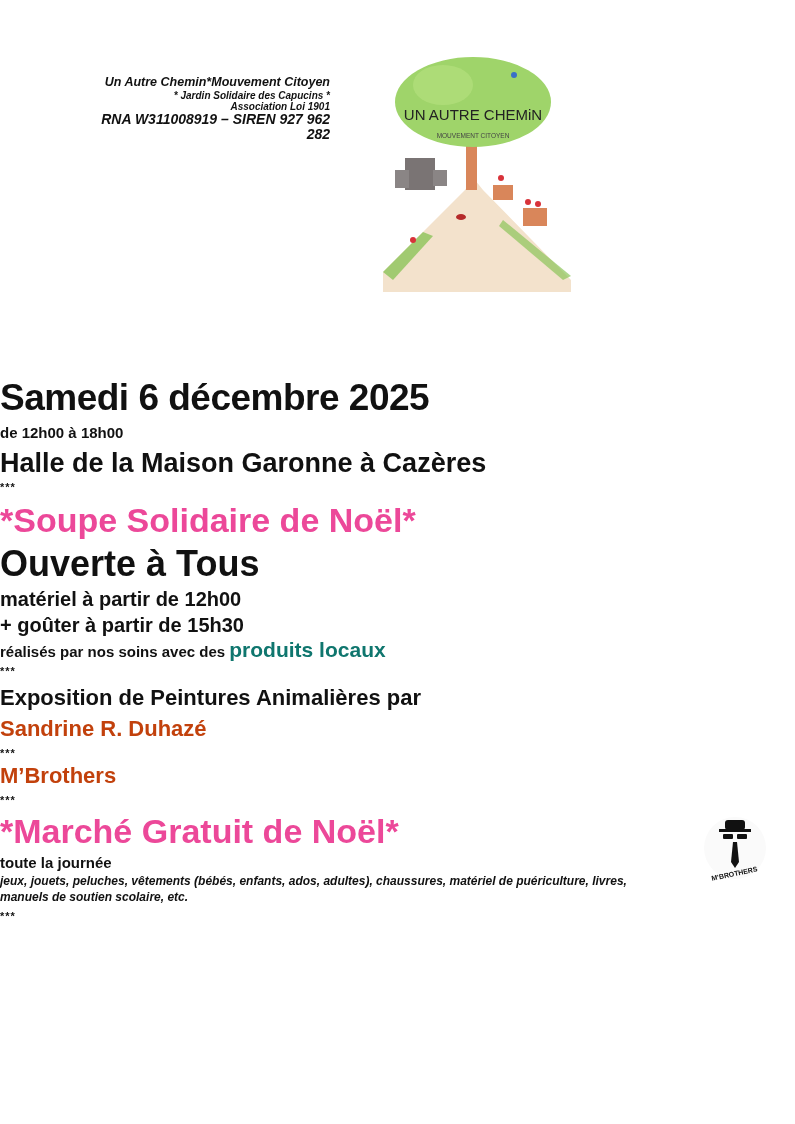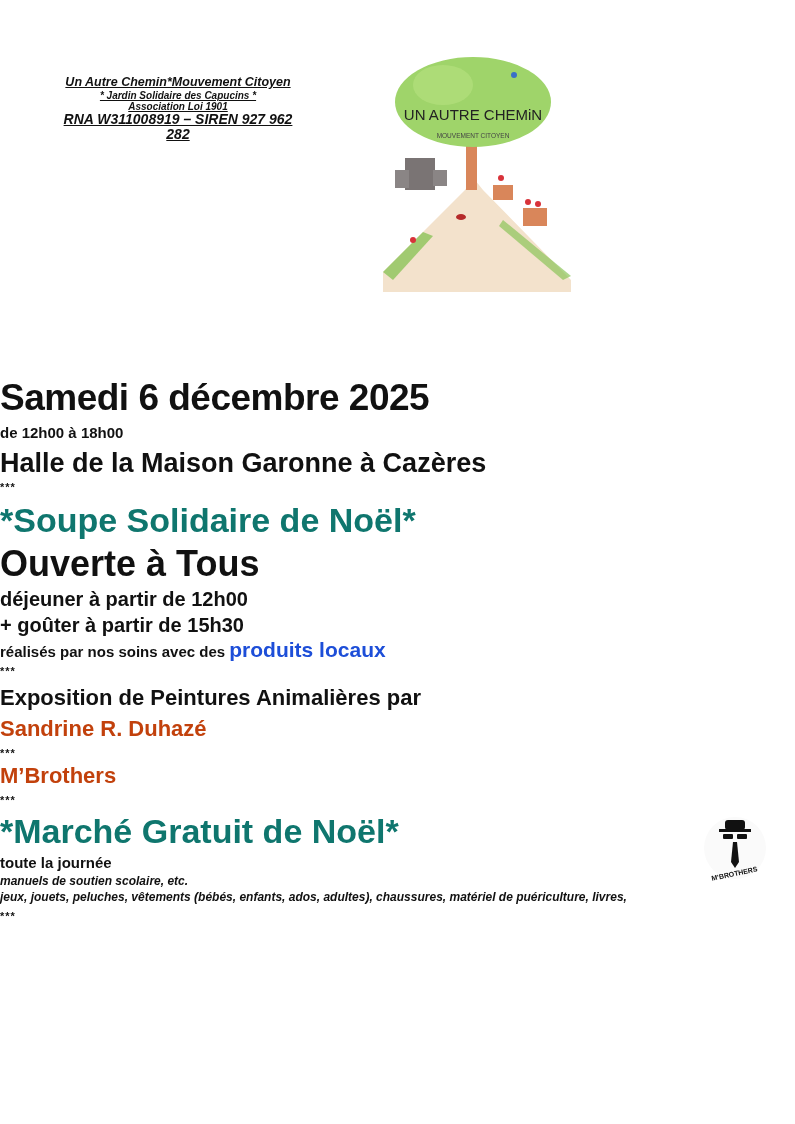--- a/index.html
+++ b/index.html
@@ -1,36 +1,36 @@
 <!DOCTYPE html>
 <html><head>
 <meta charset="utf-8">
 <style>
   html, body { margin:0; padding:0; background:#ffffff; }
   body { width:795px; height:1124px; position:relative; overflow:hidden;
          font-family:"Liberation Sans", "DejaVu Sans", sans-serif; color:#111; }
-  .org-block { position:absolute; left:50px; top:76px; width:256px; text-align:center;
-               font-style:italic; line-height:1.1;text-decoration:underline; }
+  .org-block { position:absolute; left:74px; top:76px; width:256px; text-align:right;
+               font-style:italic; line-height:1.1; }
   .org-block .l1 { font-size:12.5px; font-weight:bold; }
   .org-block .l2 { font-size:10px; font-weight:bold; }
   .org-block .l3 { font-size:10px; font-weight:bold; }
   .org-block .l4 { font-size:14px; font-weight:bold; }
   .logo { position:absolute; left:383px; top:40px; width:190px; height:252px; }
   .main { position:absolute; left:0; right:8px; top:370px; text-align:left; }
   .line { display:block; margin:0; font-weight:bold; }
   .title { font-size:37px; line-height:44px; letter-spacing:-0.5px; }
   .sub { font-size:15px; line-height:26px; }
   .venue { font-size:27px; line-height:34px; }
   .stars { font-size:11px; line-height:14px; letter-spacing:1px; }
-  .red { color:#0f766e; }
+  .red { color:#ec4899; }
   .h-red { font-size:34px; line-height:44px; }
   .h-black { font-size:36px; line-height:44px; }
   .mid { font-size:20px; line-height:26px; }
   .small { font-size:15px; line-height:24px; }
-  .small .big-red { font-size:21px; color:#1d4ed8; }
+  .small .big-red { font-size:21px; color:#0f766e; }
   .section { font-size:22px; line-height:31px; }
   .section-red { font-size:22px; line-height:31px; color:#c2410c; }
   .ital { font-style:italic; font-size:12px; line-height:16px; font-weight:bold; }
   .tj { font-size:15px; line-height:20px; }
   .badge { position:absolute; left:703px; top:812px; width:64px; height:72px; }
 </style>
 </head>
 <body>
 
 <div class="org-block">
@@ -63,38 +63,38 @@
 </svg>
 
 <div class="main">
   <div class="line title" style="margin-top:6px;">Samedi 6 décembre 2025</div>
   <div class="line sub">de 12h00 à 18h00</div>
   <div class="line venue">Halle de la Maison Garonne à Cazères</div>
   <div class="line stars">***</div>
 
   <div class="line h-red red" style="margin-top:4px;">*Soupe Solidaire de Noël*</div>
   <div class="line h-black">Ouverte à Tous</div>
-  <div class="line mid">déjeuner à partir de 12h00</div>
+  <div class="line mid">matériel à partir de 12h00</div>
   <div class="line mid">+ goûter à partir de 15h30</div>
   <div class="line small">
     <span>réalisés par nos soins avec des </span><span class="big-red">produits locaux</span>
   </div>
   <div class="line stars">***</div>
 
   <div class="line section" style="margin-top:4px;">Exposition de Peintures Animalières  par</div>
   <div class="line section-red">Sandrine R. Duhazé</div>
   <div class="line stars" style="margin-top:2px;">***</div>
 
   <div class="line section-red">M’Brothers</div>
   <div class="line stars" style="margin-top:2px;">***</div>
 
   <div class="line h-red red" style="margin-top:2px;">*Marché Gratuit de Noël*</div>
   <div class="line tj">toute la journée</div>
+  <div class="line ital">jeux, jouets, peluches, vêtements (bébés, enfants, ados, adultes), chaussures, matériel de puériculture, livres,</div>
   <div class="line ital">manuels de soutien scolaire,  etc.</div>
-  <div class="line ital">jeux, jouets, peluches, vêtements (bébés, enfants, ados, adultes), chaussures, matériel de puériculture, livres,</div>
   <div class="line stars" style="margin-top:4px;">***</div>
 </div>
 
 <svg class="badge" viewBox="0 0 64 72">
   <circle cx="32" cy="36" r="31" fill="#fafafa"></circle>
   <rect x="22" y="8" width="20" height="10" rx="3" fill="#111"></rect>
   <rect x="16" y="17" width="32" height="3" fill="#111"></rect>
   <rect x="20" y="22" width="10" height="5" rx="1" fill="#111"></rect>
   <rect x="34" y="22" width="10" height="5" rx="1" fill="#111"></rect>
   <path d="M30 30 L34 30 L36 50 L32 56 L28 50 Z" fill="#111"></path>

